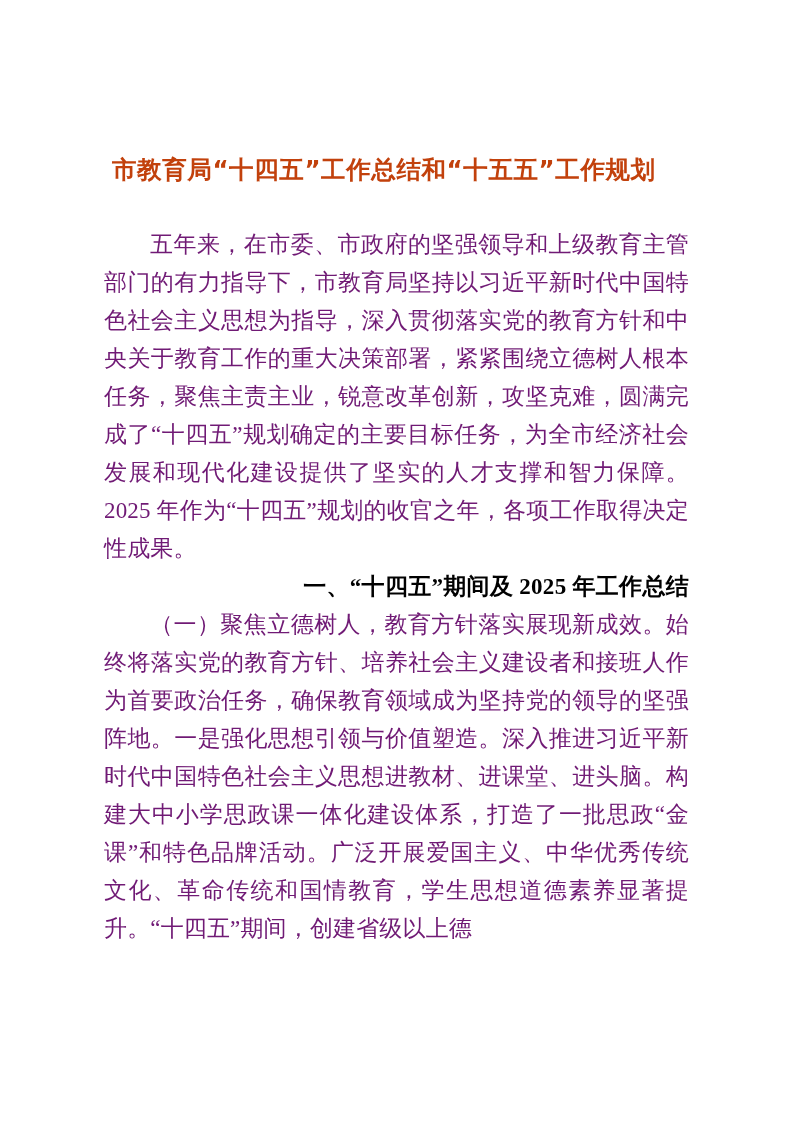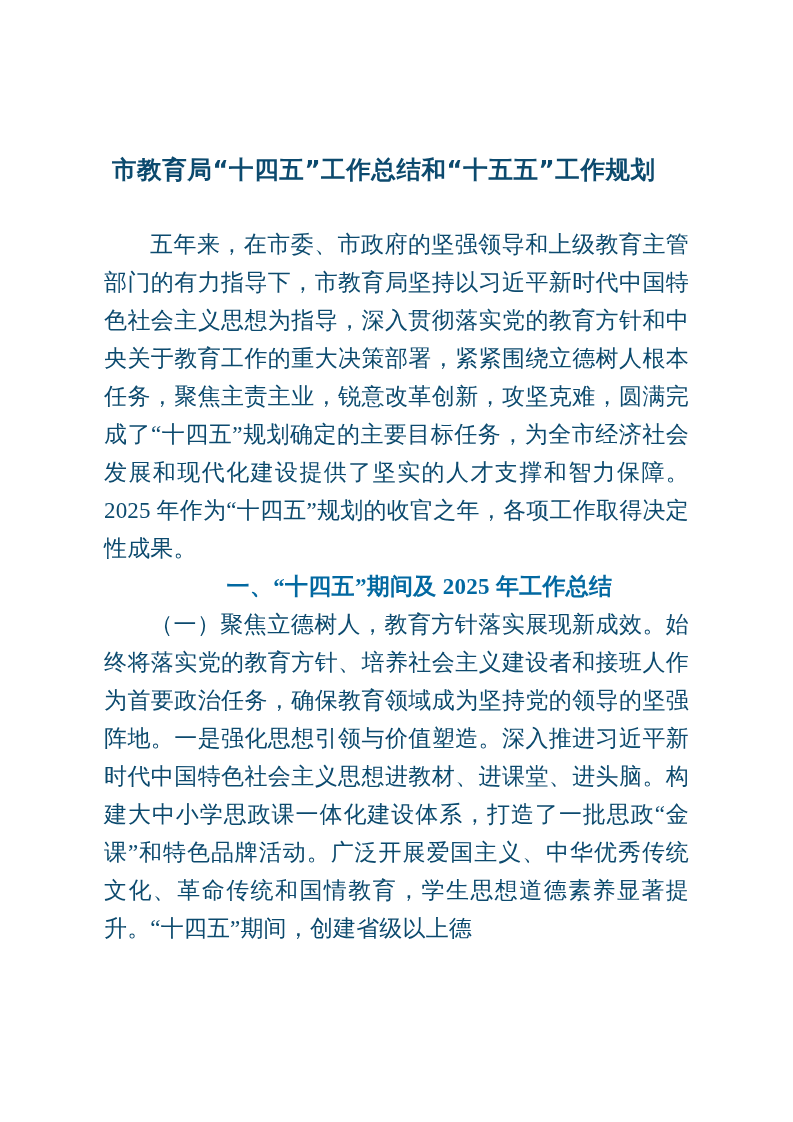--- a/index.html
+++ b/index.html
@@ -35,54 +35,54 @@
     width: 585px;
   }
 
   
   .doc-title {
     font-family: "DejaVu Sans", "Liberation Sans", sans-serif;
     font-weight: 700;
     font-size: 24.5px;
     line-height: 40px;
     letter-spacing: 0.6px;
-    color: #0c4a6e;
+    color: #c2410c;
     text-align: left;
     margin: 0 0 0 8px;
     white-space: nowrap;
   }
 
   
   .para {
     font-family: "Liberation Serif", "DejaVu Serif", serif;
     font-size: 23px;
     line-height: 38px;
-    color: #0c4a6e;
+    color: #701a75;
     text-align: justify;
     text-justify: inter-character;
     text-indent: 46px;
     margin: 0;
     letter-spacing: 0.15px;
   }
 
   .para.first-body {
     margin-top: 36px;
   }
 
   
   .section-heading {
     font-family: "Liberation Serif", "DejaVu Serif", serif;
     font-weight: 700;
     font-size: 23px;
     line-height: 38px;
-    color: #0369a1;
+    color: #000000;
     text-indent: 46px;
     margin: 0;
     letter-spacing: 0.3px;
-    text-align: center;
+    text-align: right;
   }
 
   
   .para {
     font-weight: 400;
   }
 </style>
 </head>
 <body>
 

